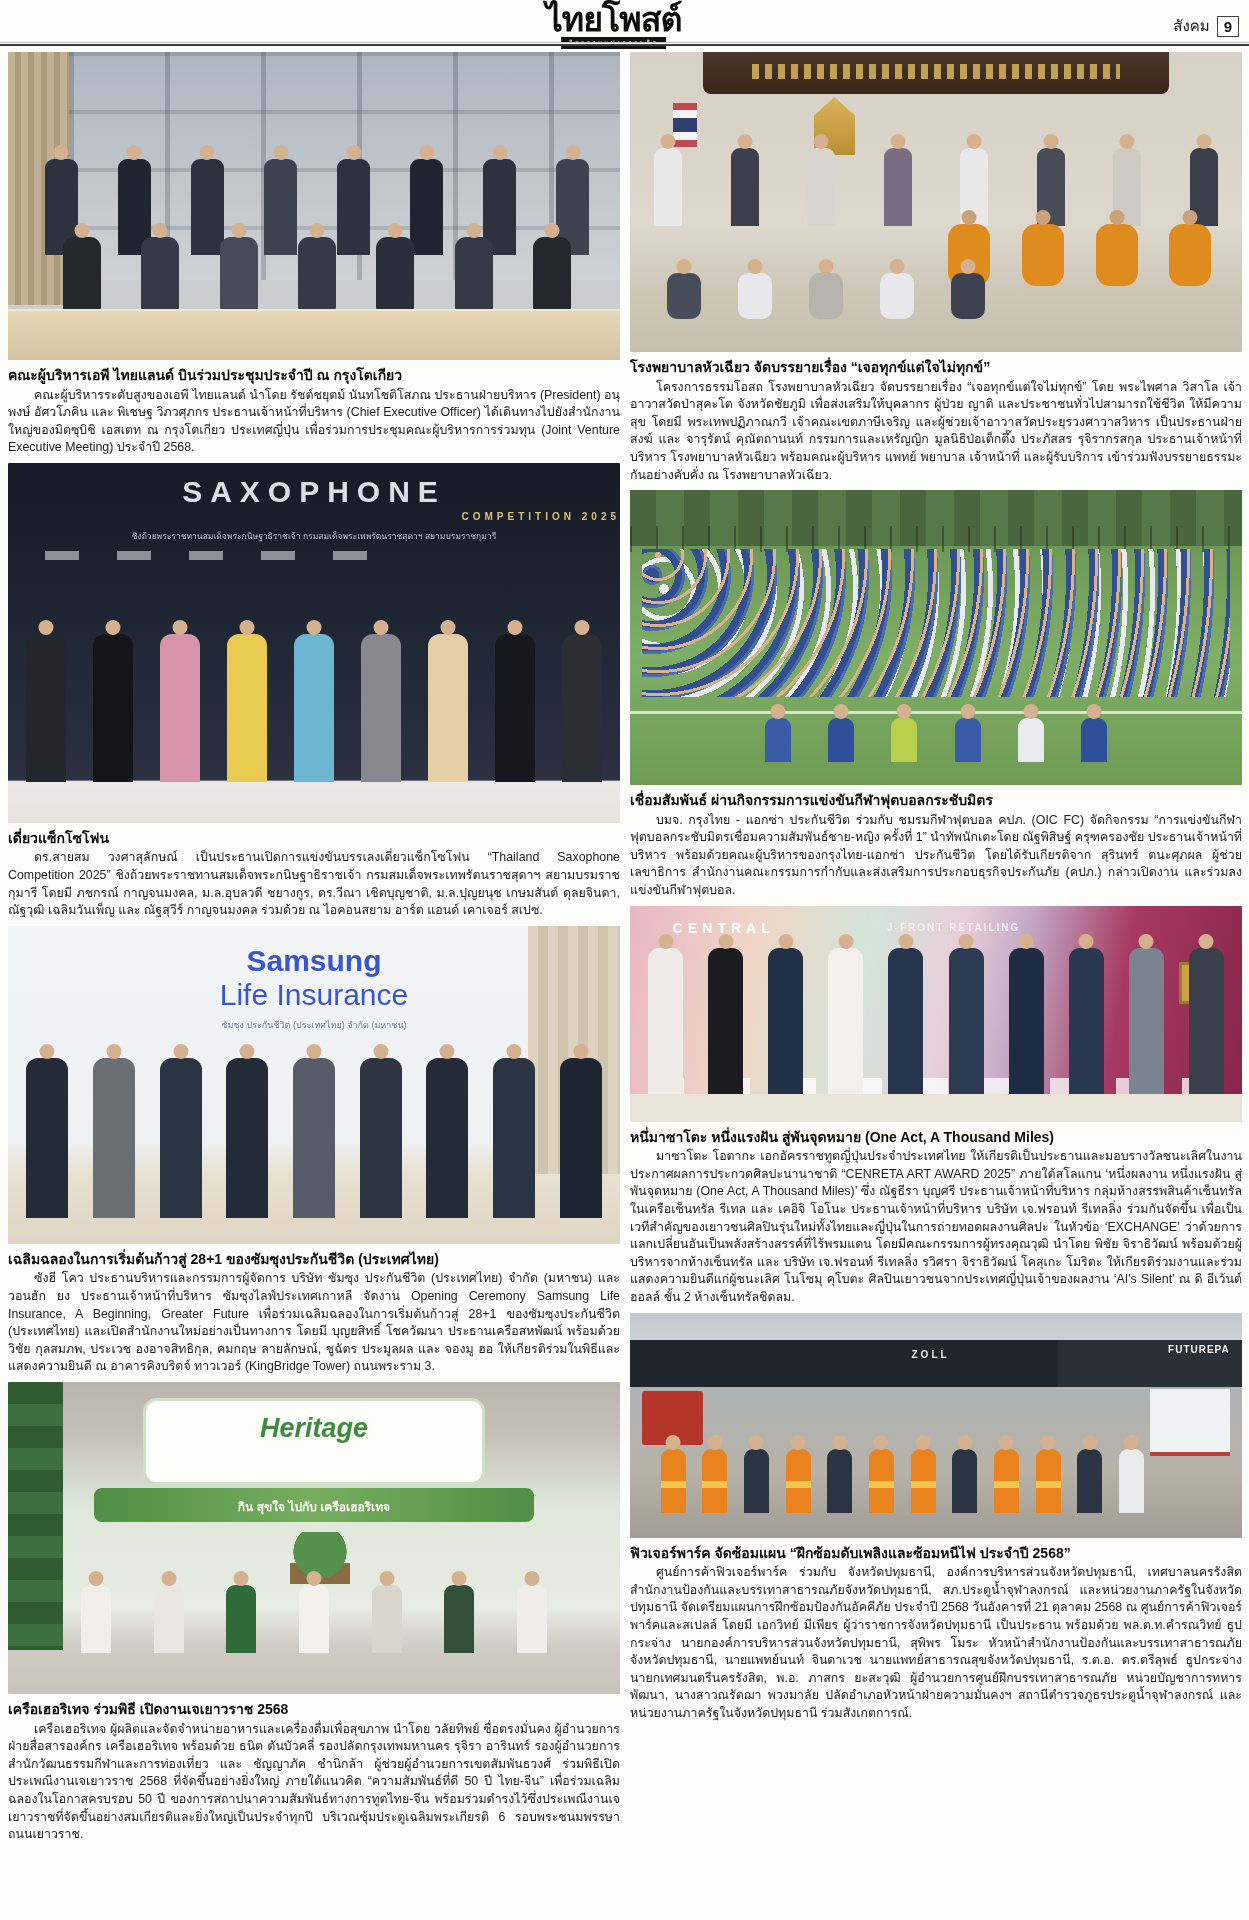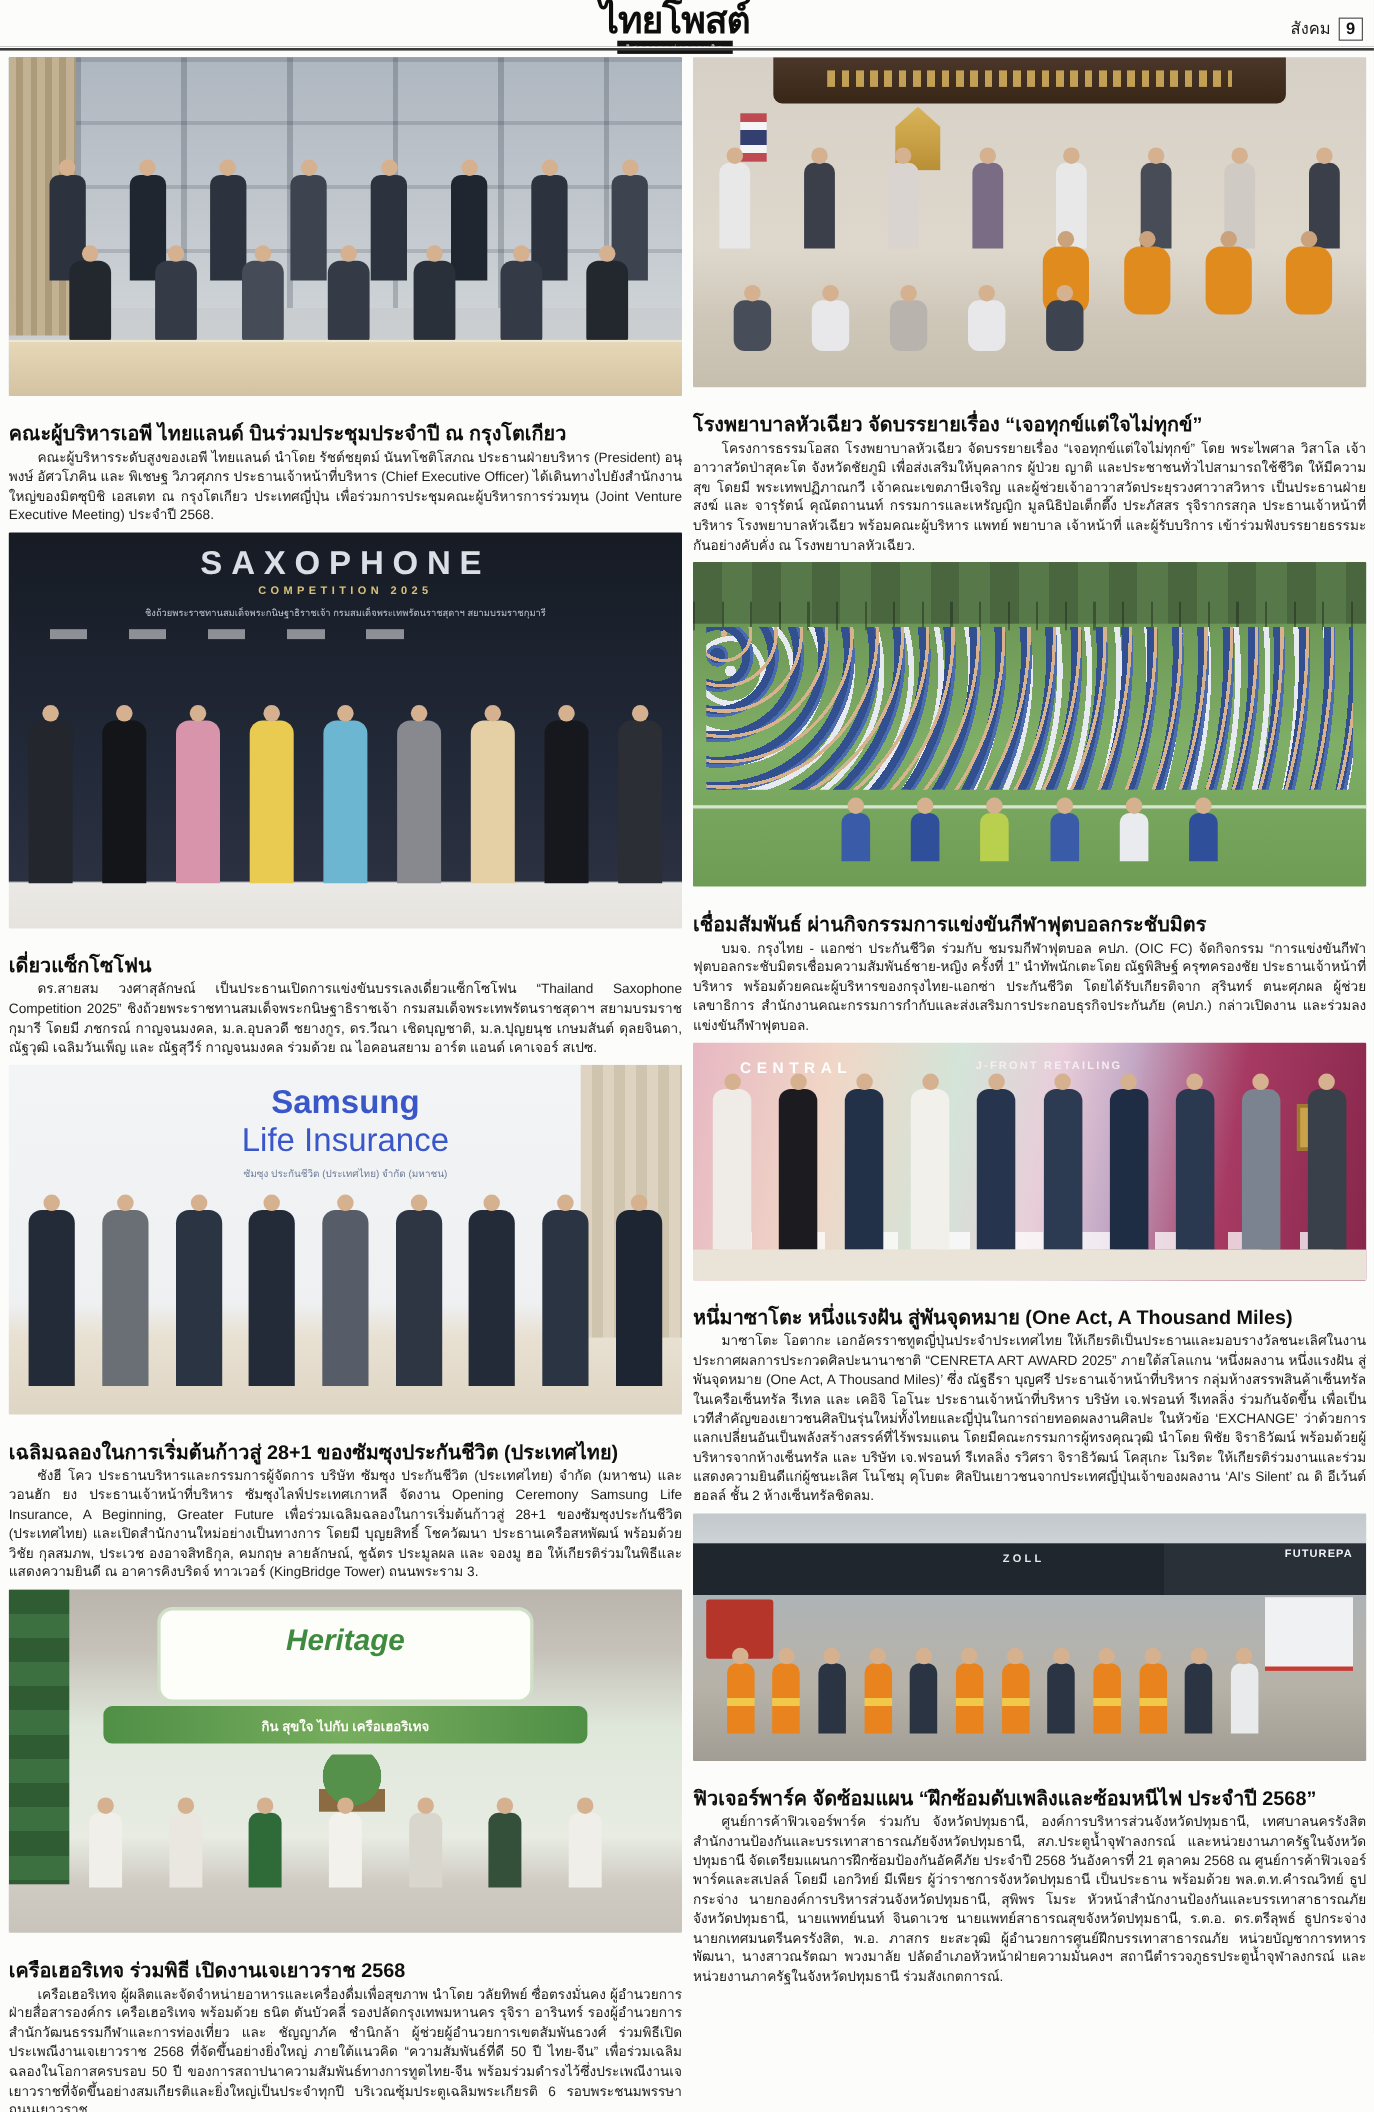--- a/index.html
+++ b/index.html
@@ -12,21 +12,21 @@
   .brand-bar{margin:1px auto 0;background:#141414;color:#eee;font-size:6.5px;letter-spacing:2px;padding:1px 8px;width:fit-content;}
   .sec-wrap{position:absolute;right:10px;bottom:8px;display:flex;align-items:center;gap:7px;}
   .sec{font-size:15px;color:#1a1a1a;}
   .pageno{border:1.5px solid #444;background:#fff;font-weight:bold;font-size:15px;padding:0 6px;line-height:19px;color:#111;}
   .hrule{position:absolute;left:0;right:0;bottom:0;height:4px;background:linear-gradient(180deg,#bcbcbc 0 1px,#fff 1px 2px,#3c3c3c 2px 4px);}
 
   
   main{display:flex;gap:10px;padding:6px 8px 0;}
   .col{width:612px;flex:0 0 612px;}
   article{margin-bottom:6px;}
-  h2{font-size:18px;font-weight:bold;color:#0f0f0f;margin:23px 0 2px;line-height:1.25;}
+  h2{font-size:14px;font-weight:bold;color:#0f0f0f;margin:7px 0 2px;line-height:1.25;}
   article p{font-size:12.4px;line-height:1.42;color:#1e1e1e;text-align:justify;text-indent:26px;margin:0 0 4px;}
 
   
   .ph{position:relative;width:100%;overflow:hidden;background:#c9ccd0;border-radius:1px;}
   .scene{position:absolute;}
   .row{position:absolute;display:flex;justify-content:space-between;align-items:flex-end;}
   .fig{position:relative;flex:0 0 auto;border-radius:9px 9px 0 0;}
   .fig::before{content:"";position:absolute;top:-14px;left:50%;transform:translateX(-50%);width:15px;height:15px;border-radius:50%;background:#d6b190;}
   .phtxt{position:absolute;white-space:nowrap;}
 
@@ -36,21 +36,21 @@
   .exec-wood{left:0;top:0;bottom:18%;width:10%;background:repeating-linear-gradient(90deg,#c3b193 0 7px,#ac9a7b 7px 13px);}
   .exec-table{left:0;right:0;bottom:0;height:16%;background:linear-gradient(180deg,#e6d7b7,#d3c3a2);border-top:2px solid #f0e7d1;}
   .exec-back{left:6%;right:5%;bottom:34%;}
   .exec-back .fig{width:33px;height:96px;background:#2c333f;}
   .exec-front{left:9%;right:8%;bottom:16%;}
   .exec-front .fig{width:38px;height:74px;background:#343b47;border-radius:11px 11px 4px 4px;}
 
   
   .ph-sax{height:360px;background:linear-gradient(180deg,#161b24,#222938 58%,#2b3140 88%,#ebe9e5 88.5%,#e6e3de 100%);}
   .sax-title{left:0;right:0;top:12px;text-align:center;font-size:30px;font-weight:800;letter-spacing:8px;color:rgba(236,240,246,.92);}
-  .sax-sub{left:0;right:0;top:48px;text-align:center;font-size:10px;font-weight:700;letter-spacing:4px;color:#d8c27a;}
+  .sax-sub{left:0;right:0;top:48px;text-align:right;font-size:10px;font-weight:700;letter-spacing:4px;color:#d8c27a;}
   .sax-cap{left:4%;right:4%;top:66px;text-align:center;font-size:8.5px;color:#c3cad6;}
   .sax-logos{top:88px;left:6%;width:56%;height:9px;background:repeating-linear-gradient(90deg,rgba(255,255,255,.5) 0 34px,transparent 34px 72px);}
   .sax-row{left:3%;right:3%;bottom:11.5%;}
   .sax-row .fig{width:40px;height:148px;border-radius:12px 12px 0 0;}
 
   
   .ph-samsung{height:318px;background:linear-gradient(180deg,#f3f4f6 0%,#eef0f2 68%,#e8e0d1 78%,#ded5c4 100%);}
   .sam-curtain{right:0;top:0;bottom:22%;width:15%;background:repeating-linear-gradient(90deg,#ddd3c0 0 10px,#cfc4ae 10px 20px);}
   .sam-logo1{left:0;right:0;top:18px;text-align:center;font-size:30px;font-weight:700;color:#3a57c9;}
   .sam-logo2{left:0;right:0;top:52px;text-align:center;font-size:30px;color:#3a57c9;}

